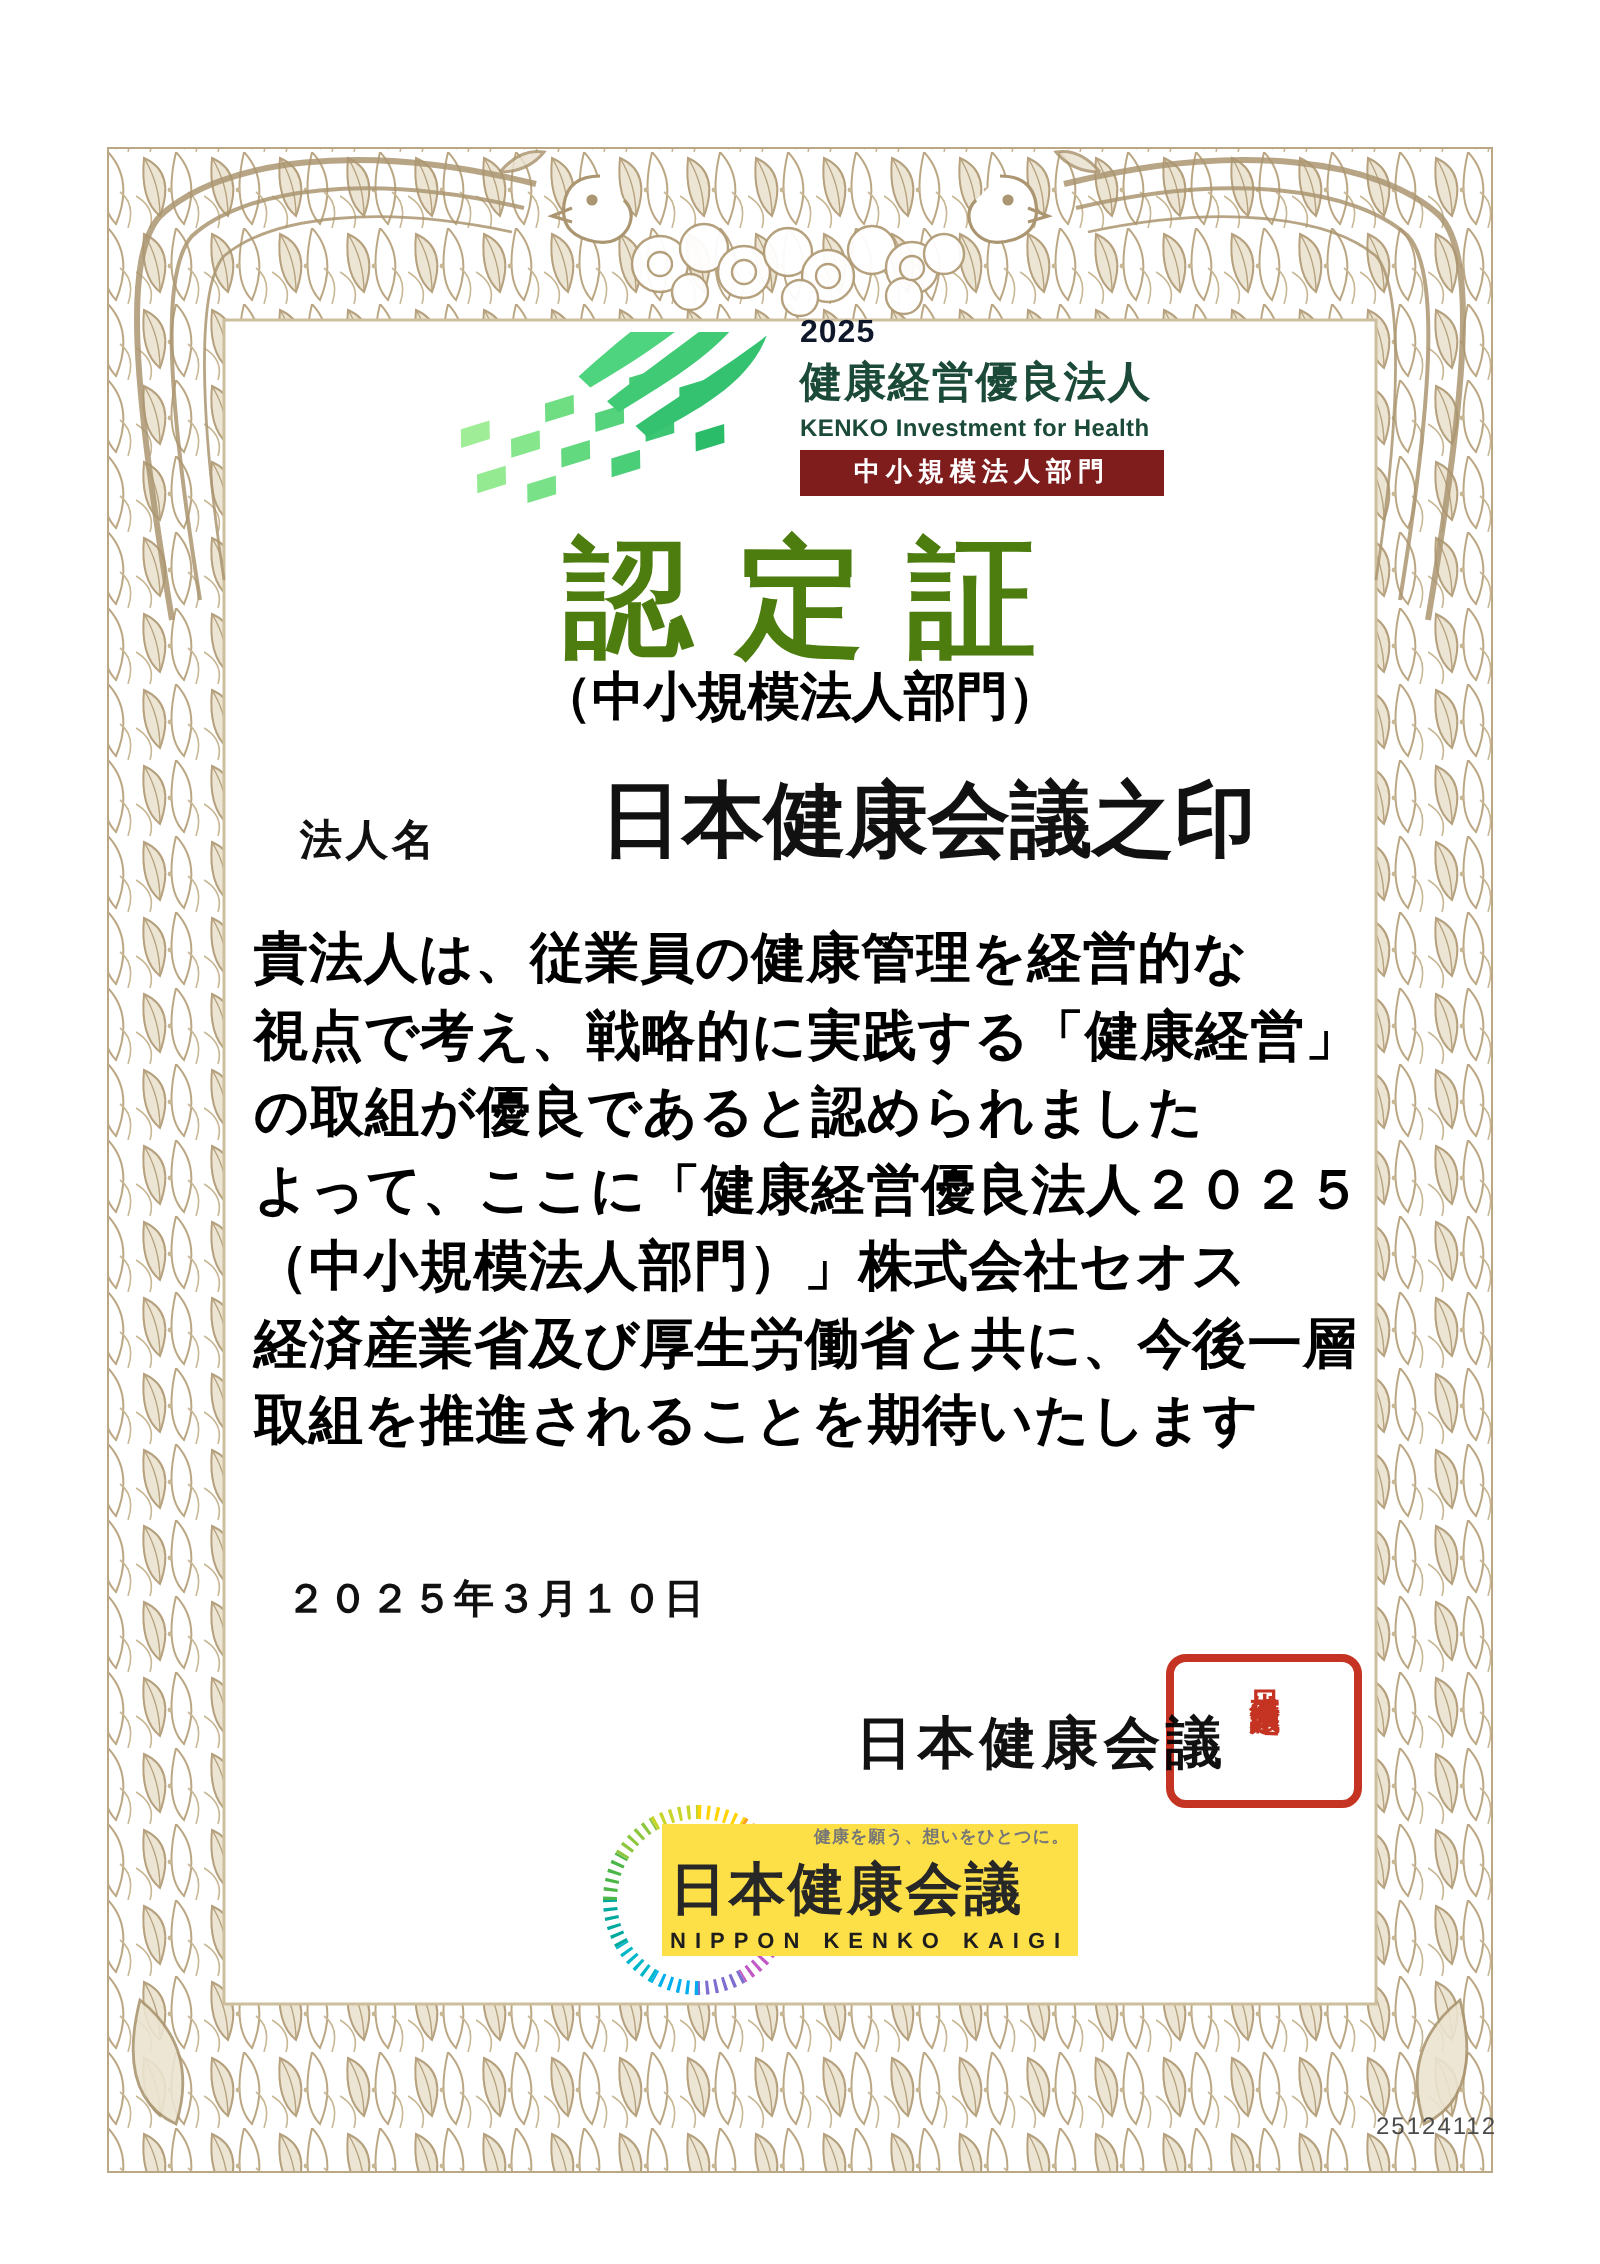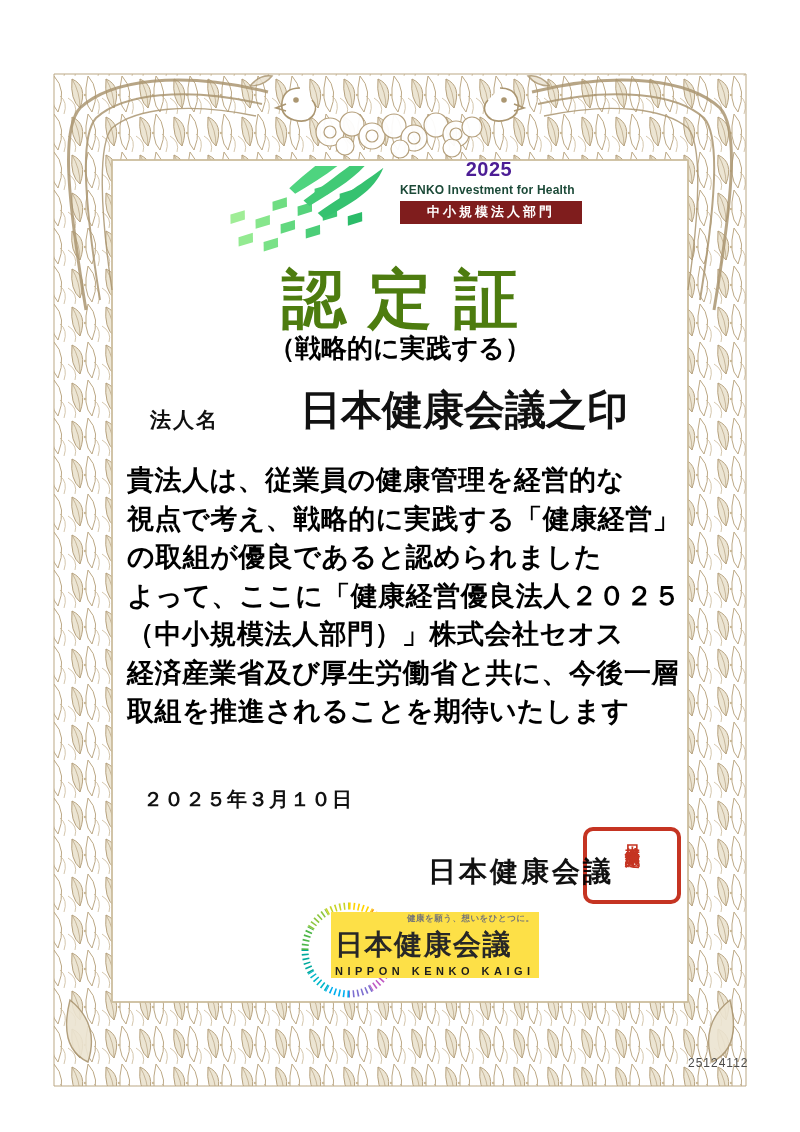--- a/index.html
+++ b/index.html
@@ -8,21 +8,21 @@
     position:relative; width:800px; height:1132px; margin:0 auto;
     background:#ffffff; overflow:hidden;
     font-family:"Liberation Sans", sans-serif; color:#111;
   }
   .border-svg { position:absolute; inset:0; pointer-events:none; }
 
   
   .badge { position:absolute; top:158px; left:222px; display:flex; align-items:flex-start; }
   .badge-swoosh { width:182px; height:96px; margin-top:8px; }
   .badge-text { width:182px; margin-left:-4px; display:flex; flex-direction:column; }
-  .badge-year { text-align:center; font-weight:bold; font-size:20px; color:#4c1d95; padding-right:4px; letter-spacing:0.5px;}
+  .badge-year { text-align:left; font-weight:bold; font-size:16px; color:#0f172a; padding-right:4px; letter-spacing:0.5px;}
   .badge-name { font-weight:bold; font-size:21px; letter-spacing:1px; color:#1c4a38; white-space:nowrap; margin-top:1px;}
   .badge-sub  { font-weight:bold; font-size:12px; color:#1c4a38; text-align:left; margin-top:2px; letter-spacing:0.2px;}
   .badge-banner {
     margin-top:4px; background:#7f1d1d; color:#ffffff; font-weight:bold;
     font-size:13px; letter-spacing:3px; text-align:center; padding:2px 0 3px;
   }
 
   
   .cert-title {
     position:absolute; top:256px; left:0; width:100%; text-align:center;
@@ -171,27 +171,28 @@
           <rect x="78" y="36" width="15" height="9" fill="#4bce78"></rect>
           <rect x="122" y="36" width="15" height="9" fill="#2bbc69"></rect>
         </g>
         <path d="M78,26 C120,6 156,-4 180,-12 C156,14 118,24 82,33 Z" fill="#4ed47f"></path>
         <path d="M88,42 C128,27 158,17 178,9 C158,33 126,40 92,49 Z" fill="#41ca76"></path>
         <path d="M98,58 C134,47 158,40 174,34 C158,54 132,59 102,65 Z" fill="#35c270"></path>
       </g>
     </svg>
     <div class="badge-text">
       <div class="badge-year">2025</div>
+      <div class="badge-name">健康経営優良法人</div>
       <div class="badge-sub">KENKO Investment for Health</div>
       <div class="badge-banner">中小規模法人部門</div>
     </div>
   </div>
 
   <div class="cert-title">認定証</div>
-  <div class="cert-title-sub">（戦略的に実践する）</div>
+  <div class="cert-title-sub">（中小規模法人部門）</div>
 
   <div class="recipient">
     <span class="recipient-label">法人名</span>
     <span class="recipient-name">日本健康会議之印</span>
   </div>
 
   <div class="cert-body">
     <div>貴法人は、従業員の健康管理を経営的な</div>
     <div>視点で考え、戦略的に実践する「健康経営」</div>
     <div>の取組が優良であると認められました</div>

